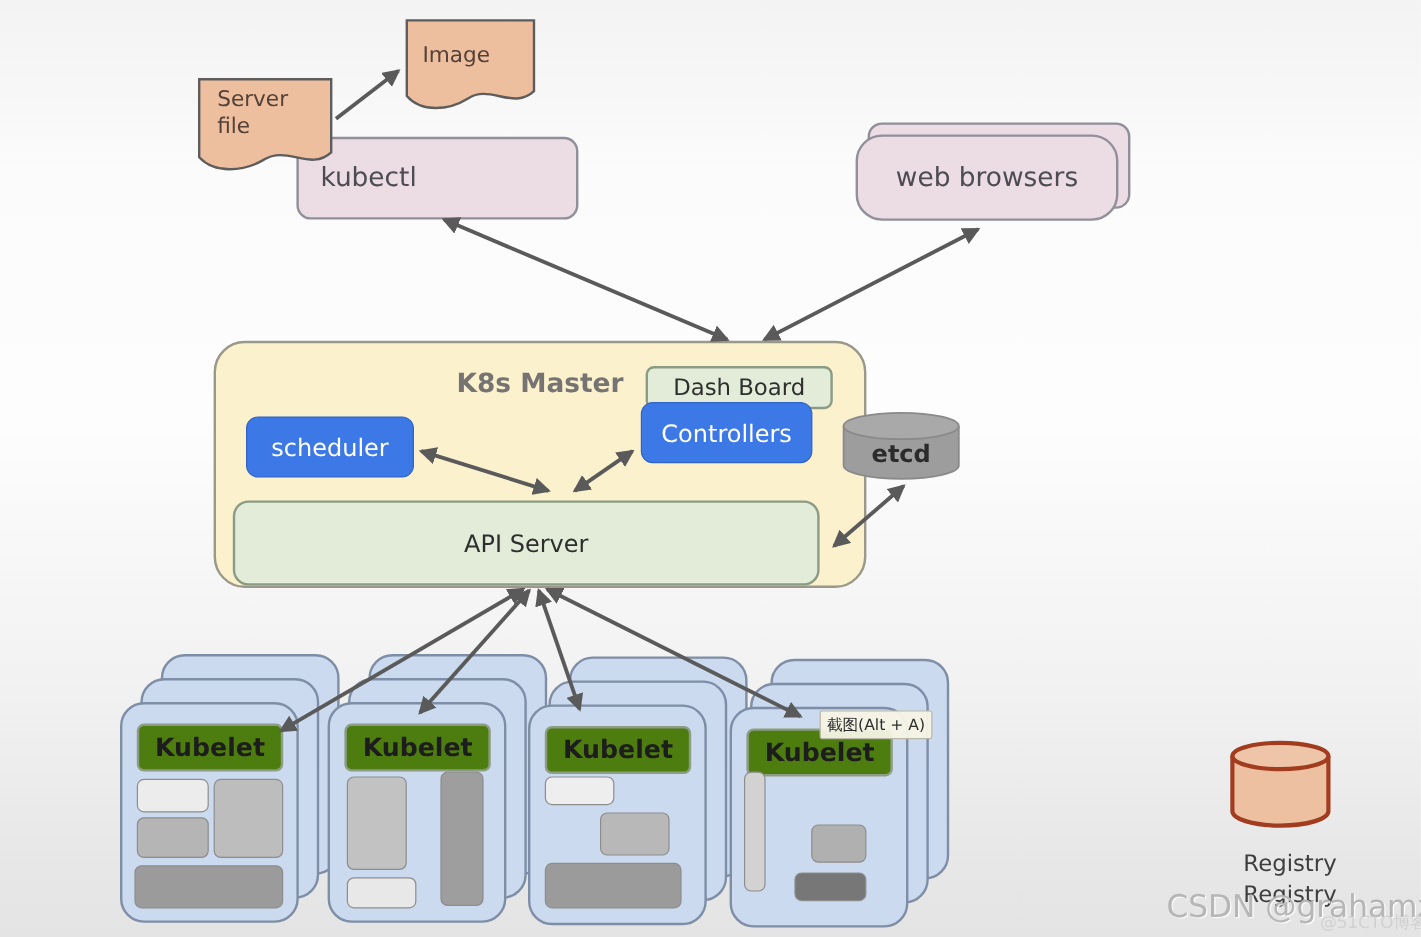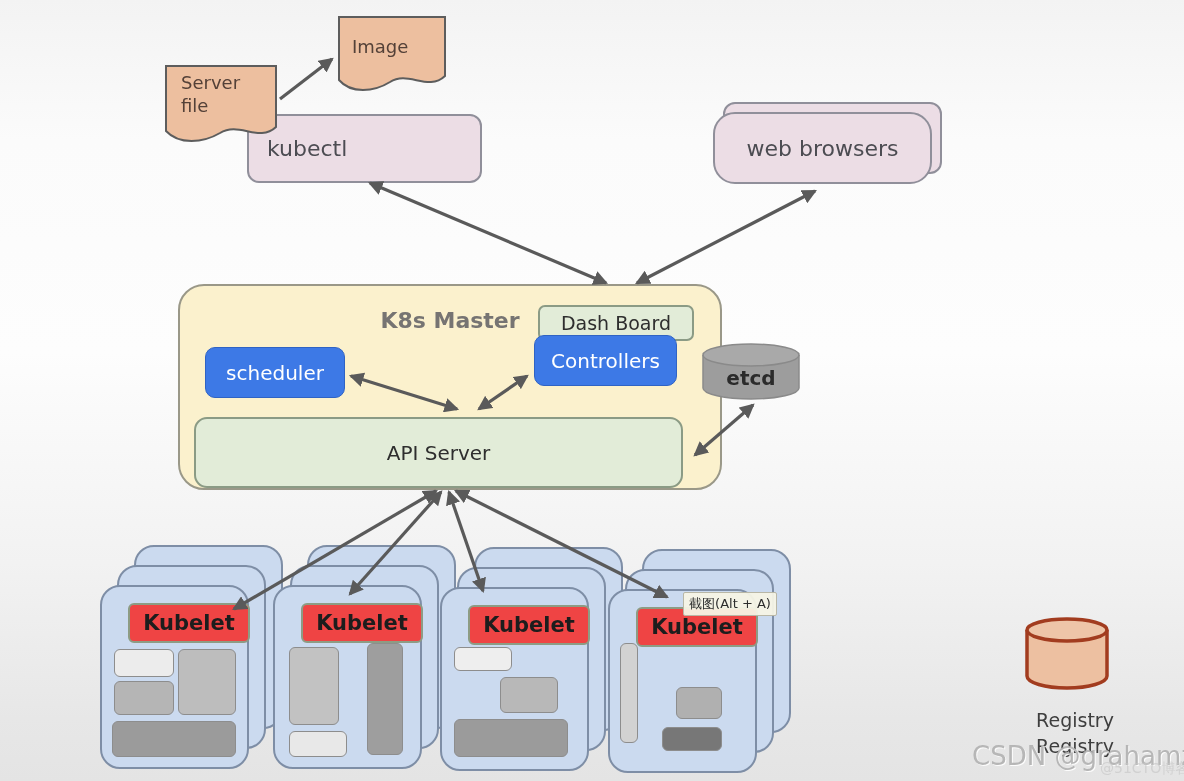--- a/index.html
+++ b/index.html
@@ -53,23 +53,23 @@
   
   .cyl-label{color:#2b2b2b;font-size:20px;font-weight:bold;text-align:center;}
 
   
   .node-card{
     position:absolute;width:145px;height:180px;
     background:#cbdaef;border:2px solid #7e8ea6;border-radius:20px;
   }
   .kubelet-label{
     position:absolute;left:12px;top:16px;width:118px;height:36px;
-    background:#ef4444;border:2px solid #8d9c84;border-radius:6px;
+    background:#4d7c0f;border:2px solid #8d9c84;border-radius:6px;
     display:flex;align-items:center;justify-content:center;
-    font-size:21px;font-weight:bold;color:#1d1d1d;margin-left:14px;
+    font-size:21px;font-weight:bold;color:#1d1d1d;
   }
   .pod{position:absolute;border-radius:6px;border:1px solid #8d8d8d;}
 
   
   #tooltip{
     left:683px;top:592px;width:92px;height:22px;
     background:rgba(246,244,229,0.95);border:1px solid #b9b7a6;
     font-size:13px;color:#2c2c2c;display:flex;align-items:center;justify-content:center;
     border-radius:2px;
   }

